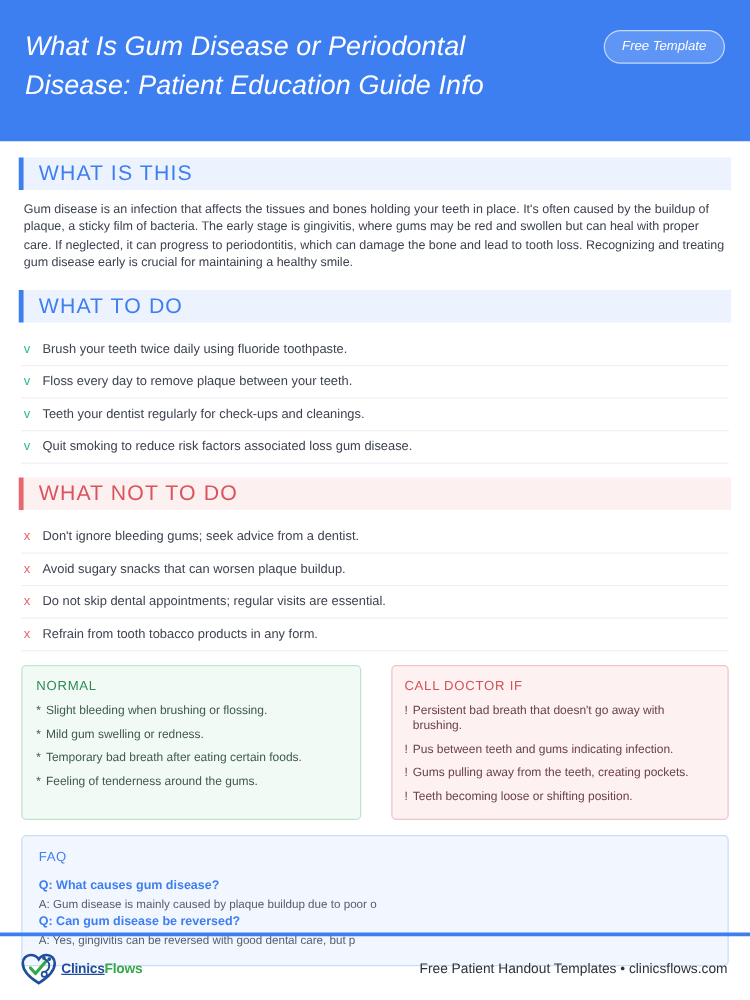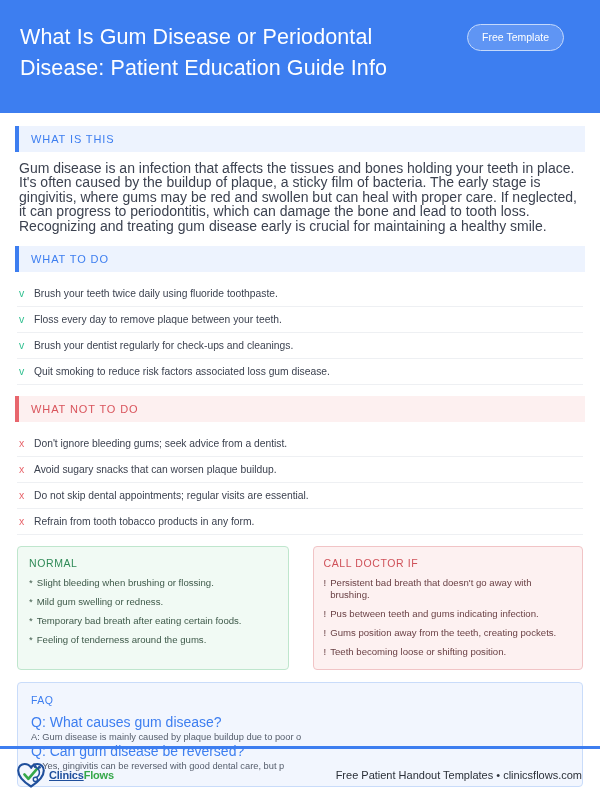--- a/index.html
+++ b/index.html
@@ -8,24 +8,25 @@
     background: #ffffff;
     font-family: "Liberation Sans", sans-serif;
     -webkit-font-smoothing: antialiased;
   }
   .page { position: relative; width: 600px; height: 800px; overflow: hidden; background:#fff; }
 
   
   .header {
     background: #3d7ef0;
     height: 113px;
-    padding: 18px 36px 0 20px;
+    padding: 18px 20px 0 20px;
     display: flex;
     align-items: flex-start;
     justify-content: space-between;
+    font-style: italic;
   }
   .header-title {
     color: #ffffff;
     font-size: 21.5px;
     line-height: 31px;
     font-weight: 400;
     letter-spacing: 0.1px;
     max-width: 440px;
     padding-top: 4px;
   }
@@ -47,31 +48,31 @@
   .sec-head {
     display: flex; align-items: center;
     height: 26px;
     margin-bottom: 9px;
   }
   .sec-head .bar { width: 4px; height: 26px; flex: none; }
   .sec-head .bg  {
     flex: 1; height: 26px;
     display: flex; align-items: center;
     padding-left: 12px;
-    font-size: 11px;
+    font-size: 17px;
     letter-spacing: 0.9px;
     text-align: right;
   }
   .sec-blue .bar { background: #3d7ef0; }
   .sec-blue .bg  { background: #edf3fe; color: #3d7ef0; }
   .sec-red  .bar { background: #e8666d; }
   .sec-red  .bg  { background: #fdf0f0; color: #d9545c; }
 
   .para {
-    font-size: 14px;
+    font-size: 10px;
     line-height: 14.4px;
     color: #3c4250;
     margin: 0 4px 13px 4px;
     text-align: left;
   }
 
   .list { margin: 0 2px 11px 2px; }
   .row {
     display: flex; align-items: flex-start;
     gap: 8px;
@@ -119,22 +120,23 @@
     padding: 11px 0 13px 13px;
     margin: 0 2px;
     min-height: 90px;
   }
   .faq h3 {
     font-size: 10.5px; font-weight: 400;
     color: #3d7ef0; letter-spacing: 0.5px;
     margin-bottom: 9px;
   }
   .faq .q {
-    font-size: 14px; color: #3d7ef0;
+    font-size: 10px; color: #3d7ef0;
     line-height: 15px;
+    font-weight: bold;
   }
   .faq .a {
     font-size: 9.3px; color: #555d6b;
     line-height: 14px;
     white-space: nowrap; overflow: hidden;
   }
 
   
   .footer-rule {
     position: absolute; left: 0; right: 0; bottom: 51px;
@@ -178,21 +180,21 @@
       <div class="row">
         <span class="mk mk-do">v</span>
         <span>Brush your teeth twice daily using fluoride toothpaste.</span>
       </div>
       <div class="row">
         <span class="mk mk-do">v</span>
         <span>Floss every day to remove plaque between your teeth.</span>
       </div>
       <div class="row">
         <span class="mk mk-do">v</span>
-        <span>Brush your dentist regularly for check-ups and cleanings.</span>
+        <span>Teeth your dentist regularly for check-ups and cleanings.</span>
       </div>
       <div class="row">
         <span class="mk mk-do">v</span>
         <span>Quit smoking to reduce risk factors associated loss gum disease.</span>
       </div>
     </div>
 
     <div class="sec-head sec-red">
       <div class="bar"></div>
       <div class="bg">WHAT NOT TO DO</div>
@@ -243,21 +245,21 @@
         <div class="ci">
           <span class="b">!</span>
           <span>Persistent bad breath that doesn't go away with brushing.</span>
         </div>
         <div class="ci">
           <span class="b">!</span>
           <span>Pus between teeth and gums indicating infection.</span>
         </div>
         <div class="ci">
           <span class="b">!</span>
-          <span>Gums position away from the teeth, creating pockets.</span>
+          <span>Gums pulling away from the teeth, creating pockets.</span>
         </div>
         <div class="ci">
           <span class="b">!</span>
           <span>Teeth becoming loose or shifting position.</span>
         </div>
       </div>
 
     </div>
 
     <div class="faq">

